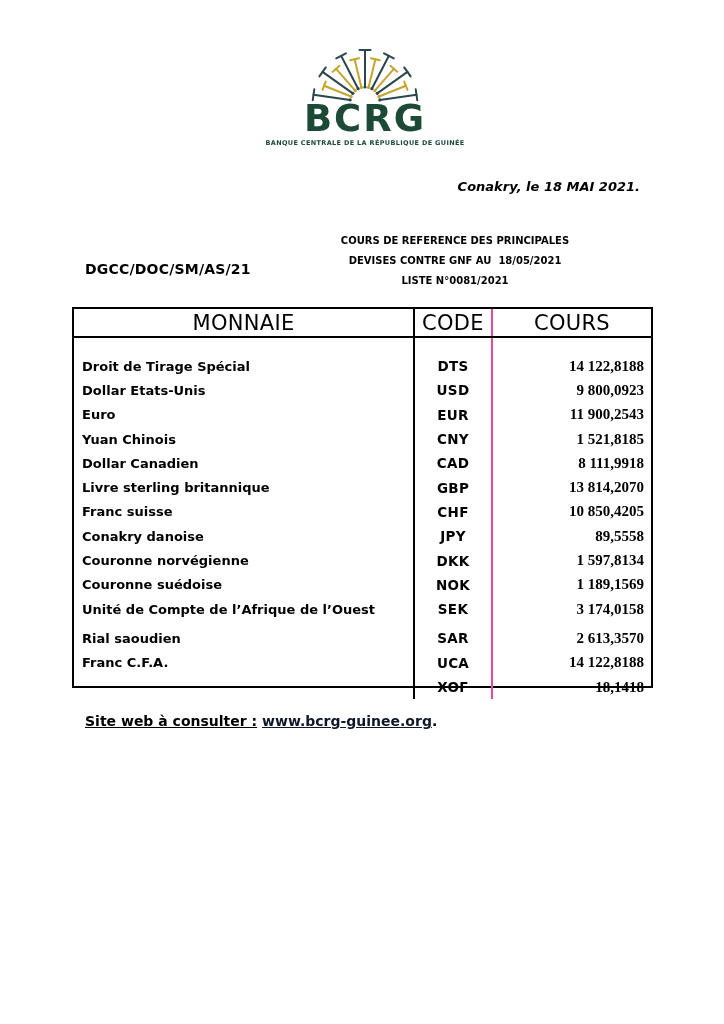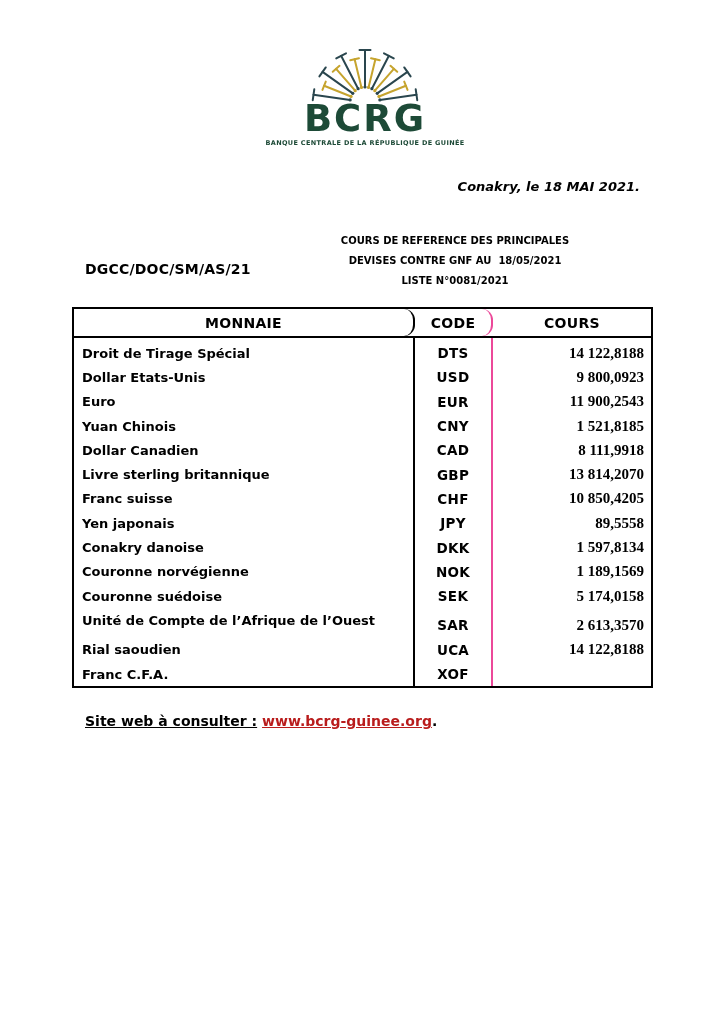--- a/index.html
+++ b/index.html
@@ -19,23 +19,23 @@
   
   .refnum{position:absolute;left:85px;top:261px;font-size:14px;font-weight:bold;letter-spacing:.2px;}
   
   .title{position:absolute;left:230px;top:231px;width:450px;text-align:center;
     font-size:10px;font-weight:bold;line-height:20px;}
   
   .tbl{position:absolute;left:72px;top:307px;width:581px;height:381px;
     border:2px solid #000;box-sizing:border-box;display:flex;flex-direction:column;}
   .tbl-head{display:flex;flex:0 0 27px;border-bottom:2px solid #000;}
   .hcell{display:flex;align-items:center;justify-content:center;
-    font-size:14px;font-weight:bold;box-sizing:border-box;letter-spacing:.3px;border-radius:11px;}
+    font-size:21px;font-weight:normal;box-sizing:border-box;letter-spacing:.3px;}
   .tbl-body{display:flex;flex:1;}
-  .col{box-sizing:border-box;display:flex;flex-direction:column;padding-top:3px;}
+  .col{box-sizing:border-box;display:flex;flex-direction:column;padding-top:16px;}
   .c1{width:341px;border-right:2px solid #000;}
   .c2{width:78px;border-right:2px solid #ec4899;}
   .c3{flex:1;}
   .bcell{height:24.3px;display:flex;align-items:center;box-sizing:border-box;}
   .mon{padding-left:8px;font-size:13px;font-weight:bold;}
   .code{justify-content:center;font-size:13.5px;font-weight:bold;letter-spacing:.3px;}
   .cours{justify-content:flex-end;padding-right:7px;font-size:15px;font-weight:bold;
     font-family:"Liberation Serif",serif;}
   .gap{margin-top:5px;}
   
@@ -112,21 +112,20 @@
     </div>
     <div class="tbl-body">
       <div class="col c1">
           <div class="bcell mon">Droit de Tirage Spécial</div>
           <div class="bcell mon">Dollar Etats-Unis</div>
           <div class="bcell mon">Euro</div>
           <div class="bcell mon">Yuan Chinois</div>
           <div class="bcell mon">Dollar Canadien</div>
           <div class="bcell mon">Livre sterling britannique</div>
           <div class="bcell mon">Franc suisse</div>
-          <div class="bcell mon">Yen japonais</div>
           <div class="bcell mon">Conakry danoise</div>
           <div class="bcell mon">Couronne norvégienne</div>
           <div class="bcell mon">Couronne suédoise</div>
           <div class="bcell mon">Unité de Compte de l’Afrique de l’Ouest</div>
           <div class="bcell mon gap">Rial saoudien</div>
           <div class="bcell mon">Franc C.F.A.</div>
         </div>
       <div class="col c2">
           <div class="bcell code">DTS</div>
           <div class="bcell code">USD</div>
@@ -147,26 +146,27 @@
           <div class="bcell cours">14 122,8188</div>
           <div class="bcell cours">9 800,0923</div>
           <div class="bcell cours">11 900,2543</div>
           <div class="bcell cours">1 521,8185</div>
           <div class="bcell cours">8 111,9918</div>
           <div class="bcell cours">13 814,2070</div>
           <div class="bcell cours">10 850,4205</div>
           <div class="bcell cours">89,5558</div>
           <div class="bcell cours">1 597,8134</div>
           <div class="bcell cours">1 189,1569</div>
-          <div class="bcell cours">5 174,0158</div>
+          <div class="bcell cours">3 174,0158</div>
           <div class="bcell cours gap">2 613,3570</div>
           <div class="bcell cours">14 122,8188</div>
+          <div class="bcell cours">18,1418</div>
         </div>
     </div>
   </div>
 
   <div class="footer">
     <span class="lbl">Site web à consulter :</span>
     <span> </span>
-    <a href="#" style="color: #b91c1c;">www.bcrg-guinee.org</a><span>.</span>
+    <a href="#" style="color: #0f172a;">www.bcrg-guinee.org</a><span>.</span>
   </div>
 
 </div>
 
 </body></html>

